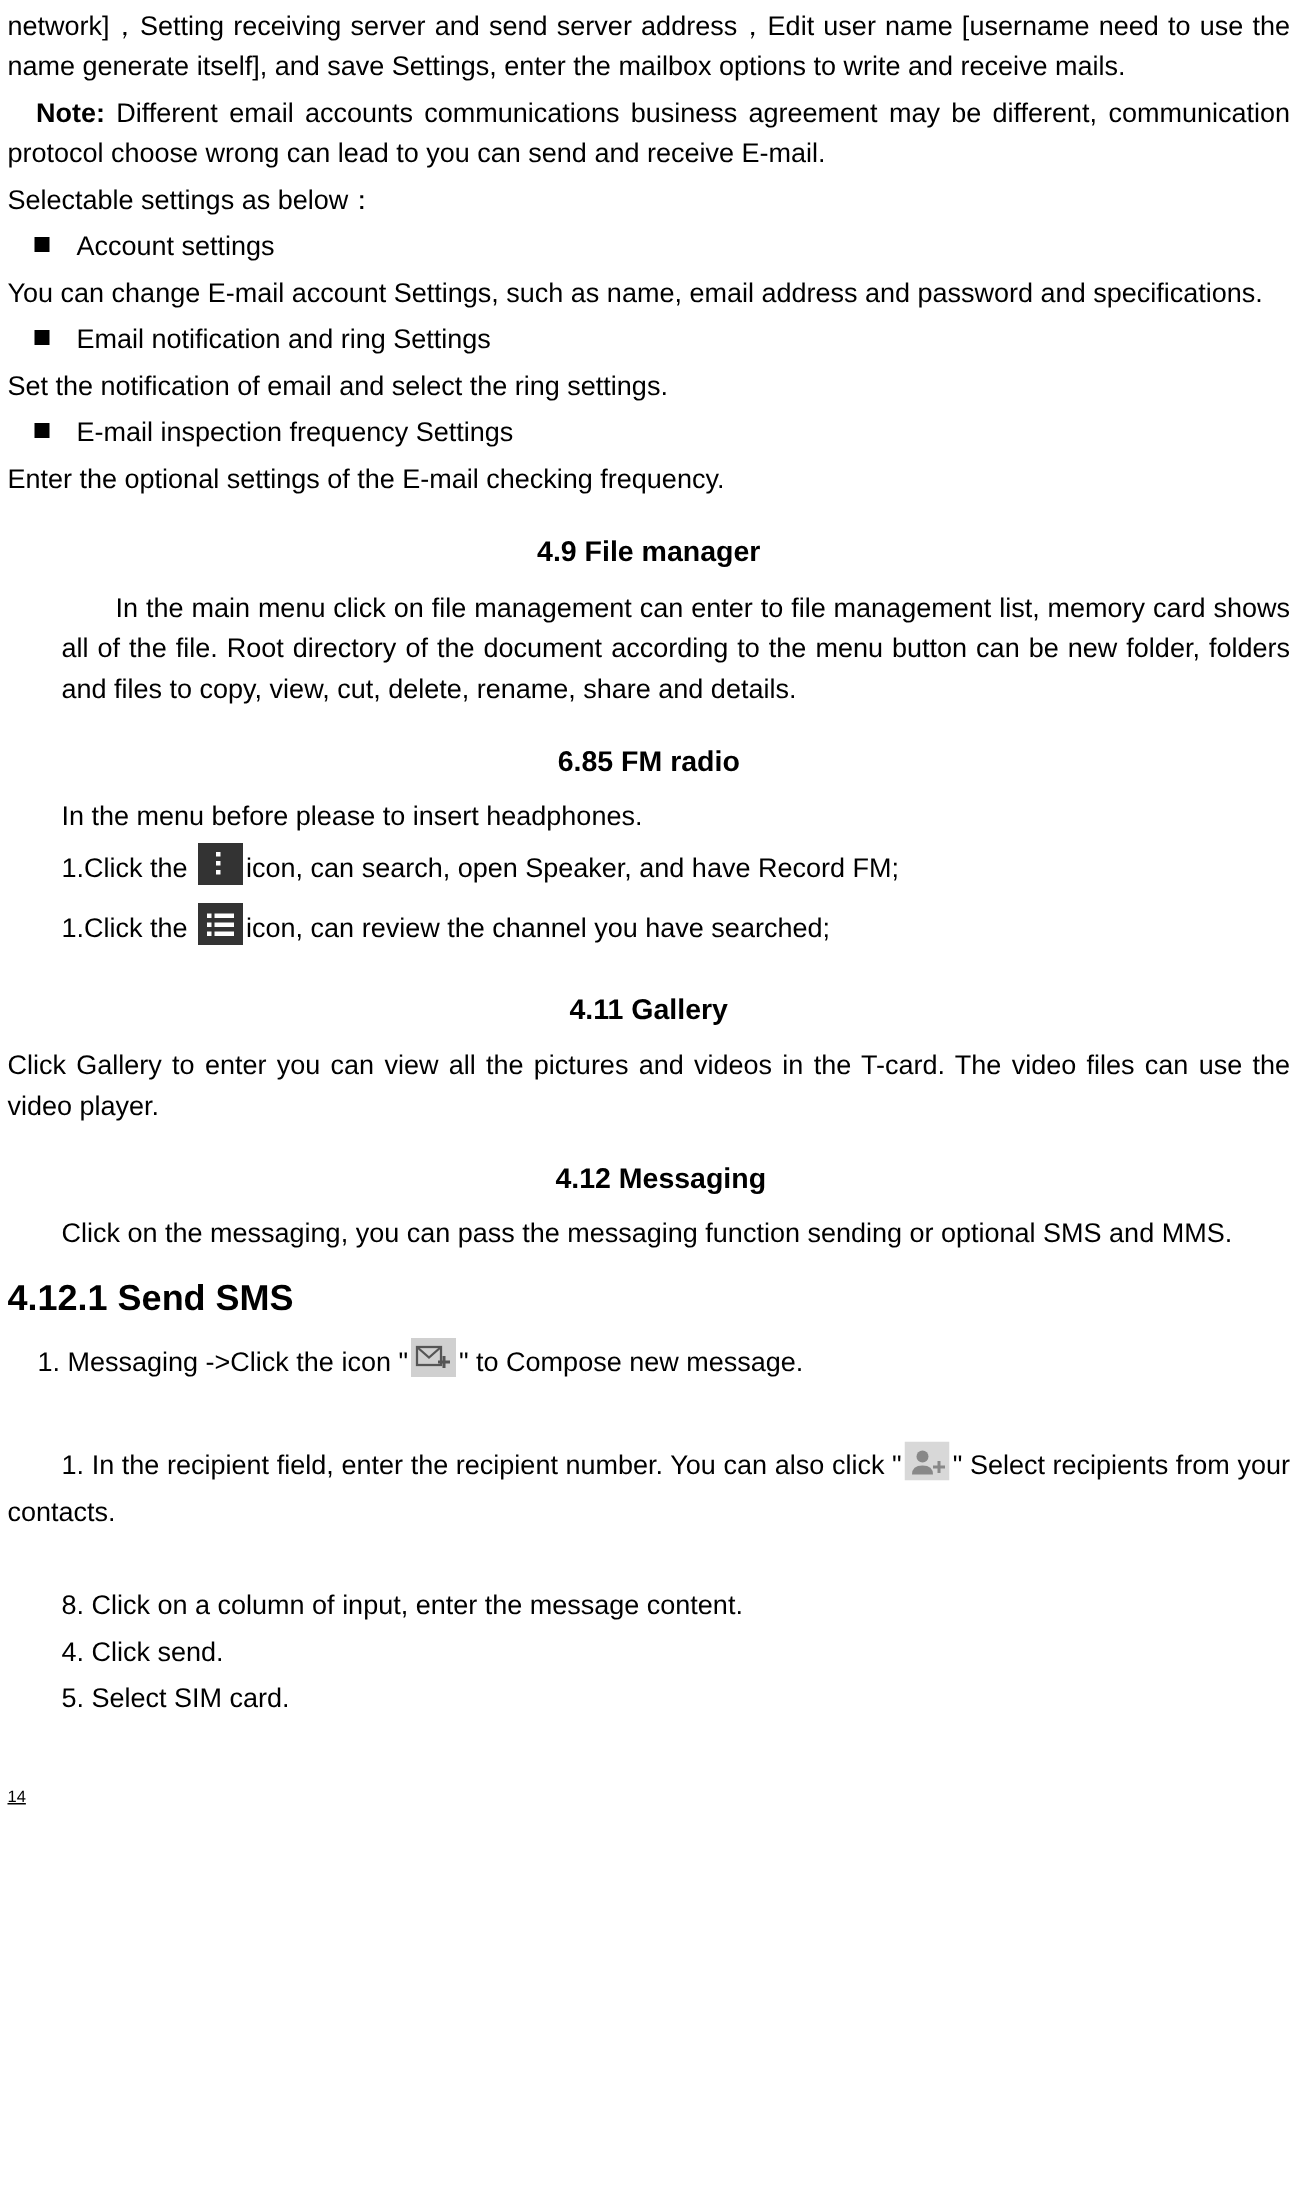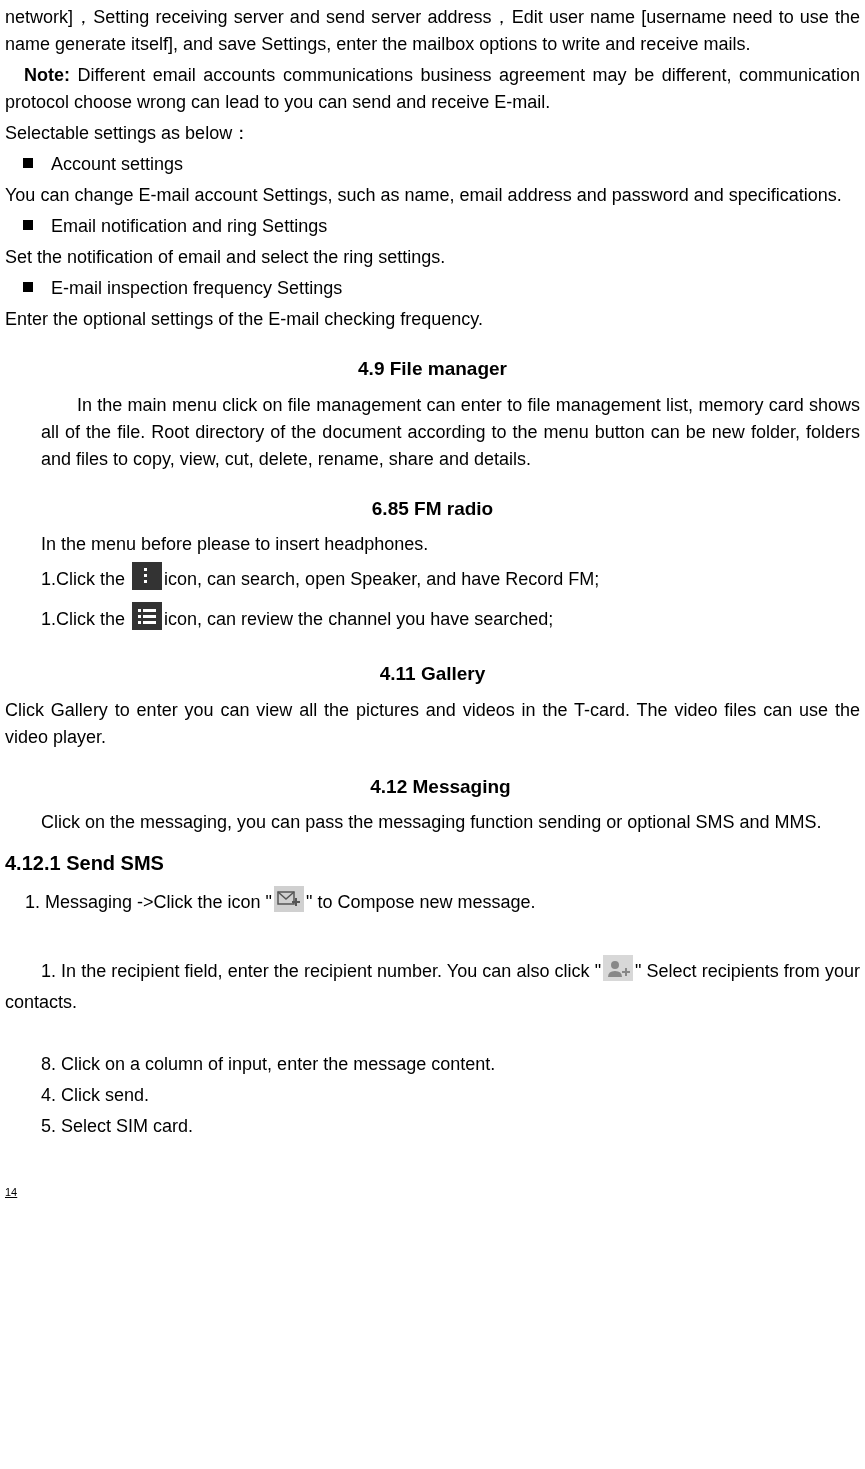--- a/index.html
+++ b/index.html
@@ -21,21 +21,21 @@
     }
     .section-heading {
       font-weight: bold;
       margin: 22px 0 8px 0;
       font-size: 19px;
       text-align: center;
     }
     .sub-heading {
       font-weight: bold;
       margin: 12px 0 8px 0;
-      font-size: 20px;
+      font-size: 24px;
     }
     .bullet {
       display: flex;
       align-items: flex-start;
       margin: 4px 0;
     }
     .bullet-marker {
       display: inline-block;
       width: 10px;
       height: 10px;

